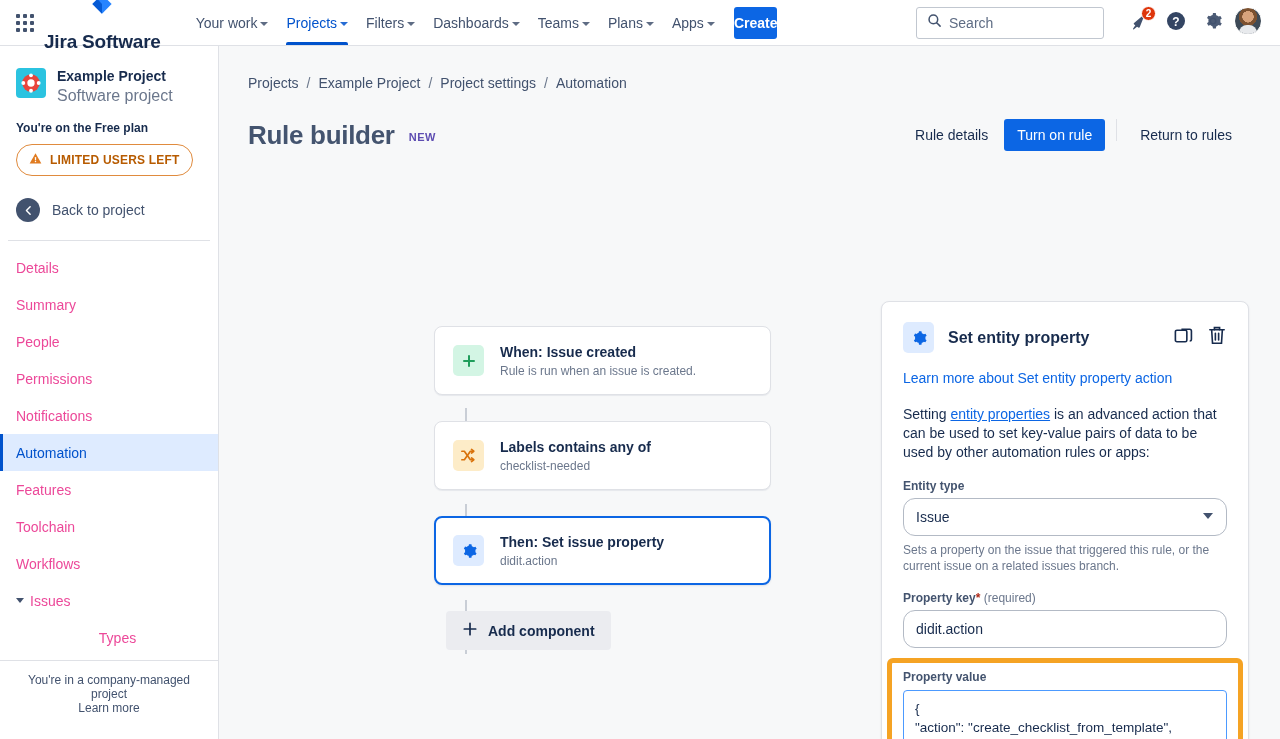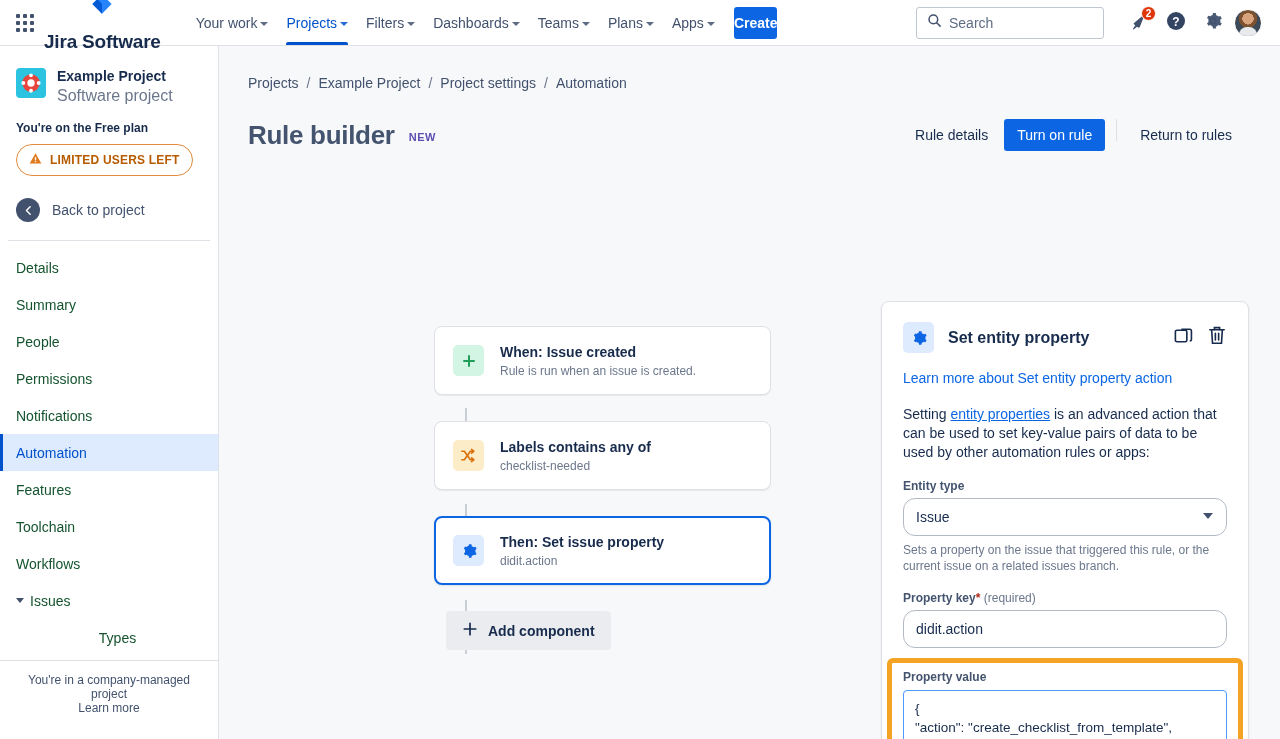--- a/index.html
+++ b/index.html
@@ -48,21 +48,21 @@
     height: 3px; background: #0052cc; border-radius: 2px 2px 0 0;
   }
   .caret { width: 0; height: 0; border-left: 4px solid transparent;
     border-right: 4px solid transparent; border-top: 4.5px solid currentColor;
     margin-top: 2px; opacity: .85; }
   .create-btn {
     background: #0c66e4; color: #fff; border: none; border-radius: 3px;
     font-size: 14px; font-weight: 600; padding: 8px 0; cursor: pointer;
     font-family: inherit; margin-left: 10px;
   }
-  .nav-right { margin-left: auto; display: flex; align-items: center; gap: 5px; padding-right: 6px; }
+  .nav-right { margin-left: auto; display: flex; align-items: flex-start; gap: 5px; padding-right: 6px; }
   .searchbox {
     width: 188px; height: 32px; border: 1px solid #c1c7d0; border-radius: 3px;
     display: flex; align-items: center; gap: 7px; padding: 0 10px;
     background: #fff; cursor: text; margin-right: 14px;
   }
   .searchbox input {
     border: none; outline: none; font-size: 14px; color: #42526e;
     font-family: inherit; width: 100%; background: transparent;
   }
   .searchbox input::placeholder { color: #5e6c84; }
@@ -117,21 +117,21 @@
   }
   .back-circle {
     width: 24px; height: 24px; border-radius: 50%; background: #42526e;
     display: flex; align-items: center; justify-content: center; flex: 0 0 auto;
   }
   .back-label { font-size: 14px; color: #42526e; }
   .sb-divider { height: 1px; background: #dfe1e6; margin: 0 8px; }
   .sb-list { padding: 8px 0 0 0; }
   .sb-item {
     display: flex; align-items: center; gap: 6px;
-    height: 37px; padding: 0 16px; font-size: 14px; color: #14532d;
+    height: 37px; padding: 0 16px; font-size: 14px; color: #ec4899;
     cursor: pointer; position: relative;
   }
   .sb-item.active { background: #deebff; color: #0052cc; font-weight: 500; }
   .sb-item.active::before {
     content: ""; position: absolute; left: 0; top: 0; bottom: 0;
     width: 3px; background: #0052cc;
   }
   .sb-item.child { padding-left: 33px; justify-content: center; }
   .chev-sm {
     width: 0; height: 0; border-left: 4px solid transparent;

